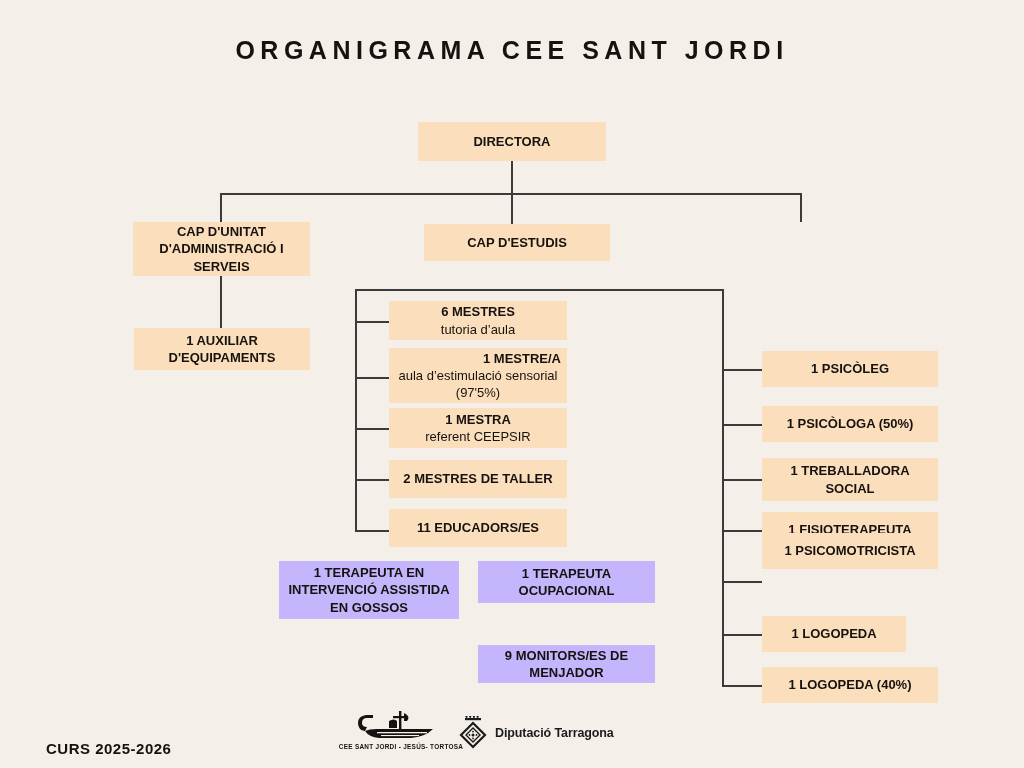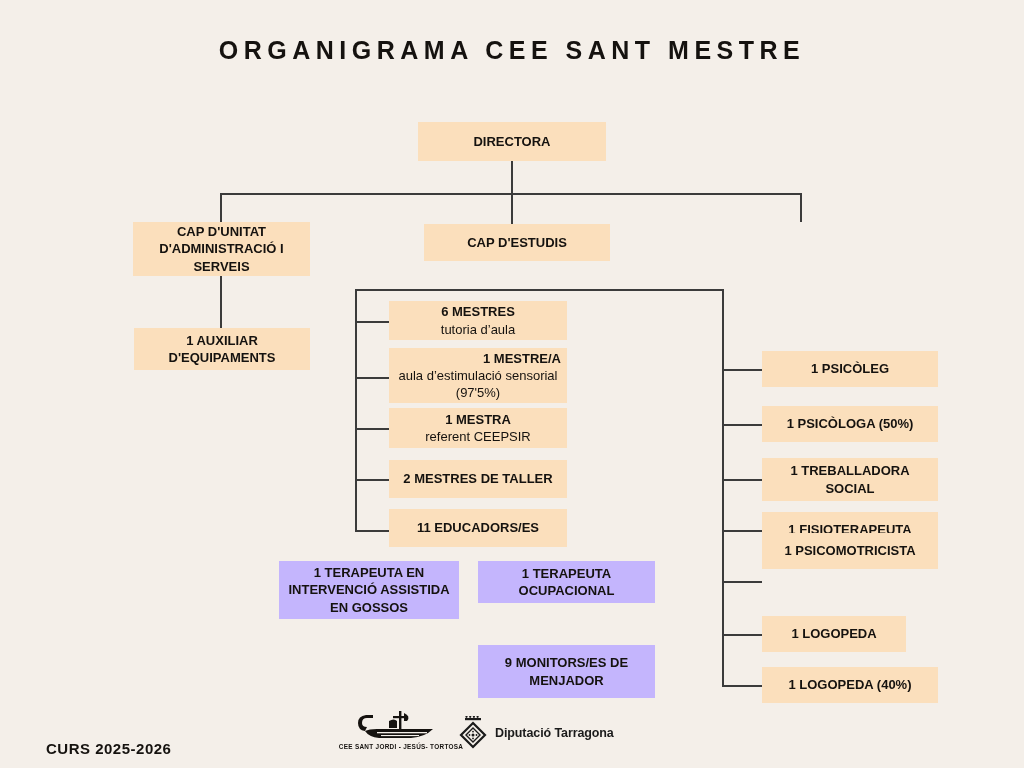--- a/index.html
+++ b/index.html
@@ -109,21 +109,21 @@
     color: #1b1b1b;
     letter-spacing: -0.1px;
     white-space: nowrap;
   }
 </style>
 </head>
 <body>
 
 <div id="canvas">
 
-  <div class="chart-title">ORGANIGRAMA CEE SANT MESTRE</div>
+  <div class="chart-title">ORGANIGRAMA CEE SANT JORDI</div>
 
   <div class="line v" style="left:511px; top:160px; height:34px;"></div>
 
   <div class="line h" style="left:220px; top:193px; width:581px;"></div>
 
   <div class="line v" style="left:220px; top:193px; height:29px;"></div>
 
   <div class="line v" style="left:511px; top:193px; height:31px;"></div>
 
   <div class="line v" style="left:800px; top:193px; height:29px;"></div>
@@ -209,21 +209,21 @@
   <div class="node" style="left:762px; top:667px; width:176px; height:36px;">
     <span>1 LOGOPEDA (40%)</span>
   </div>
 
   <div class="node blue" style="left:279px; top:561px; width:180px; height:58px;">
     <span>1 TERAPEUTA EN INTERVENCIÓ ASSISTIDA EN GOSSOS</span>
   </div>
   <div class="node blue" style="left:478px; top:561px; width:177px; height:42px;">
     <span>1 TERAPEUTA OCUPACIONAL</span>
   </div>
-  <div class="node blue" style="left:478px; top:645px; width:177px; height:53px;">
+  <div class="node blue" style="left:478px; top:645px; width:177px; height:38px;">
     <span>9 MONITORS/ES DE MENJADOR</span>
   </div>
 
   <div class="curs">CURS 2025-2026</div>
 
   <div class="logo-school">
     <svg width="92" height="34" viewBox="0 0 92 34">
 
       <path d="M10 23 Q14 21 22 21 L78 21 Q70 29 56 30 L24 30 Q14 29 10 23 Z" fill="#15120f"></path>
 

